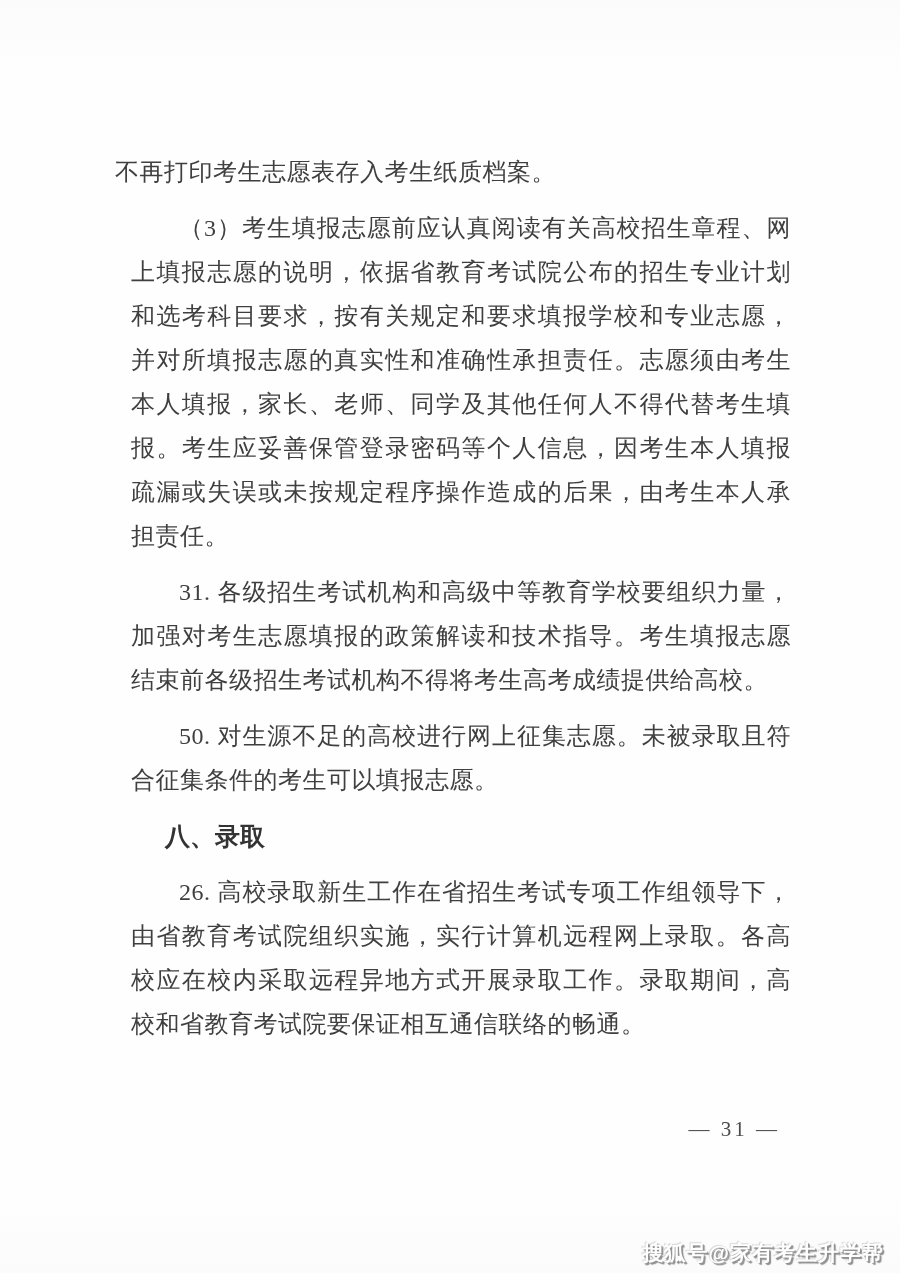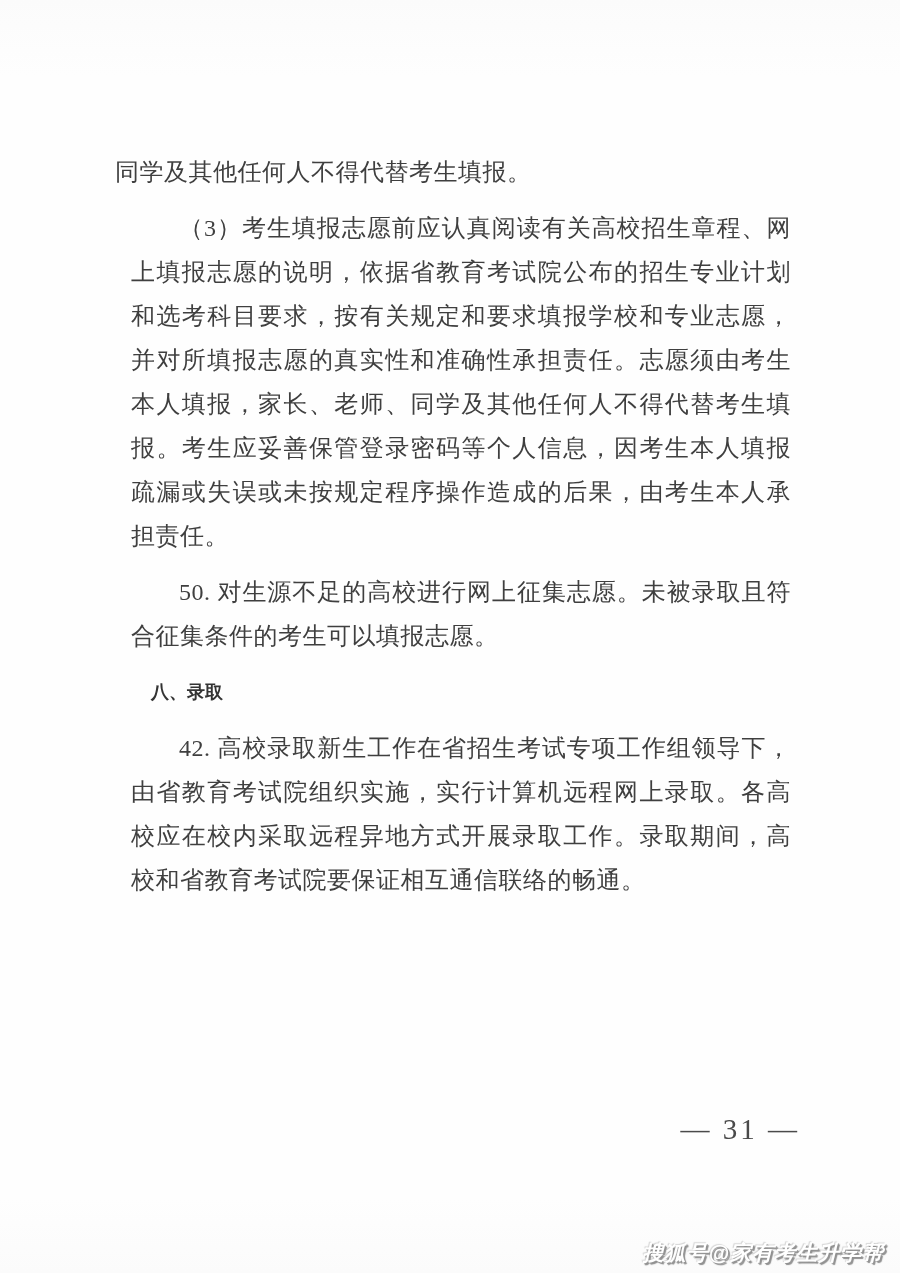--- a/index.html
+++ b/index.html
@@ -26,58 +26,58 @@
   .para {
     font-size: 24px;
     line-height: 44px;
     letter-spacing: 0.5px;
     text-align: justify;
     margin: 0 0 12px 0;
     word-break: break-all;
   }
   .para.indent { text-indent: 2em; margin-left: 16px; }
   .heading {
-    font-size: 18px;
+    font-size: 25px;
     line-height: 44px;
     font-weight: bold;
     color: #333333;
     margin: 0 0 12px 0;
     text-indent: 2em;
     font-family: "Liberation Sans", "DejaVu Sans", sans-serif;
   }
   .page-number {
     position: absolute;
     top: 1114px;
-    right: 100px;
-    font-size: 29px;
+    right: 120px;
+    font-size: 21px;
     line-height: 30px;
     letter-spacing: 3px;
     color: #4a4a4a;
   }
   .watermark {
     position: absolute;
     right: 16px;
     bottom: 6px;
     font-family: "Liberation Sans", "DejaVu Sans", sans-serif;
     font-weight: bold;
     font-size: 21px;
     letter-spacing: 1px;
     color: #ffffff;
     text-shadow: 2px 2px 1px #8f8f8f, -1px -1px 1px #d6d6d6, 1px 1px 0 #a8a8a8;
-    font-style: italic;
   }
 </style>
 </head>
 <body>
 
 <div class="scan-page">
   <main class="doc">
-    <p class="para">同学及其他任何人不得代替考生填报。</p>
+    <p class="para">不再打印考生志愿表存入考生纸质档案。</p>
     <p class="para indent">（3）考生填报志愿前应认真阅读有关高校招生章程、网上填报志愿的说明，依据省教育考试院公布的招生专业计划和选考科目要求，按有关规定和要求填报学校和专业志愿，并对所填报志愿的真实性和准确性承担责任。志愿须由考生本人填报，家长、老师、同学及其他任何人不得代替考生填报。考生应妥善保管登录密码等个人信息，因考生本人填报疏漏或失误或未按规定程序操作造成的后果，由考生本人承担责任。</p>
+    <p class="para indent">31. 各级招生考试机构和高级中等教育学校要组织力量，加强对考生志愿填报的政策解读和技术指导。考生填报志愿结束前各级招生考试机构不得将考生高考成绩提供给高校。</p>
     <p class="para indent">50. 对生源不足的高校进行网上征集志愿。未被录取且符合征集条件的考生可以填报志愿。</p>
     <h2 class="heading">八、录取</h2>
-    <p class="para indent">42. 高校录取新生工作在省招生考试专项工作组领导下，由省教育考试院组织实施，实行计算机远程网上录取。各高校应在校内采取远程异地方式开展录取工作。录取期间，高校和省教育考试院要保证相互通信联络的畅通。</p>
+    <p class="para indent">26. 高校录取新生工作在省招生考试专项工作组领导下，由省教育考试院组织实施，实行计算机远程网上录取。各高校应在校内采取远程异地方式开展录取工作。录取期间，高校和省教育考试院要保证相互通信联络的畅通。</p>
   </main>
 
   <div class="page-number">— 31 —</div>
 
   <div class="watermark">搜狐号@家有考生升学帮</div>
 </div>
 
 </body></html>

